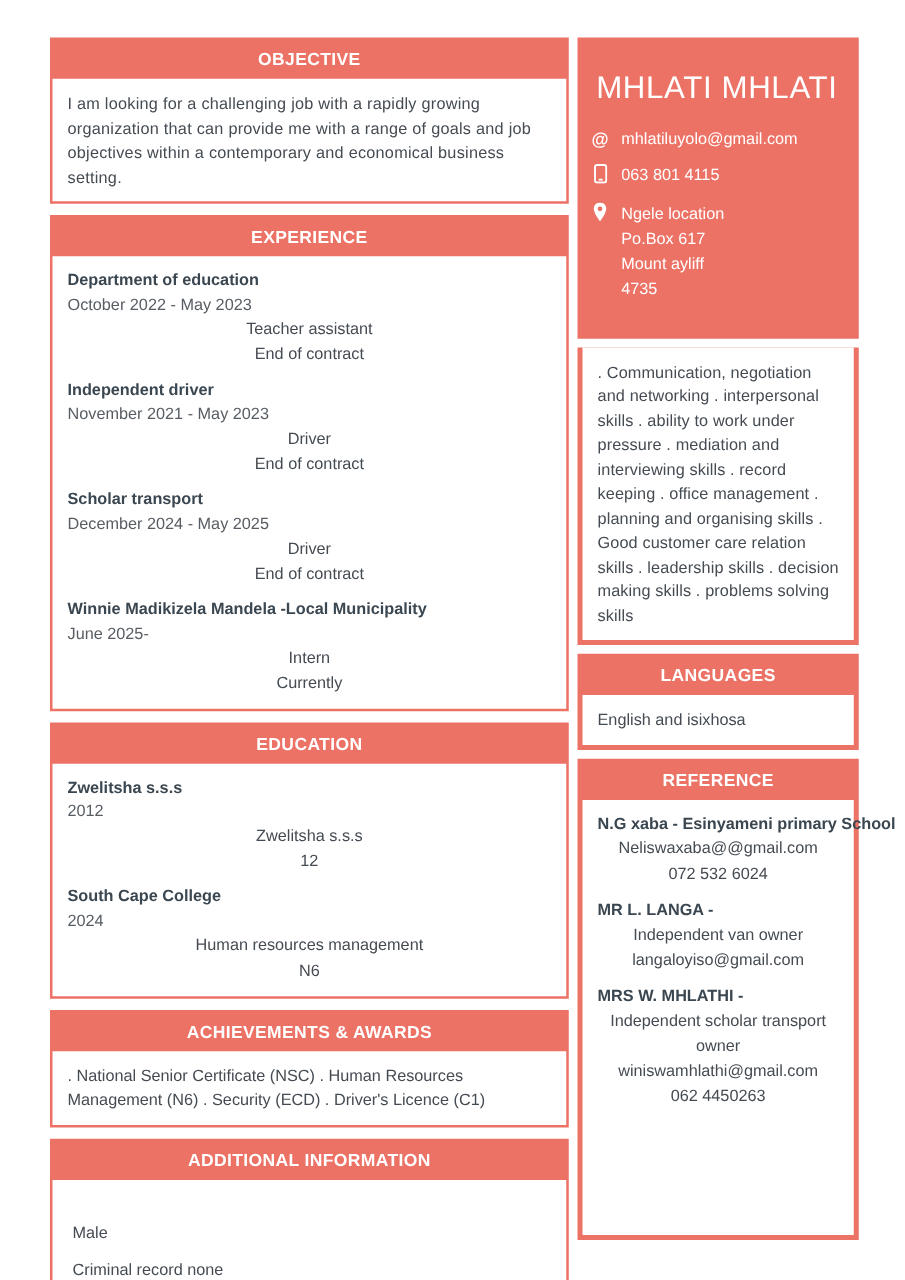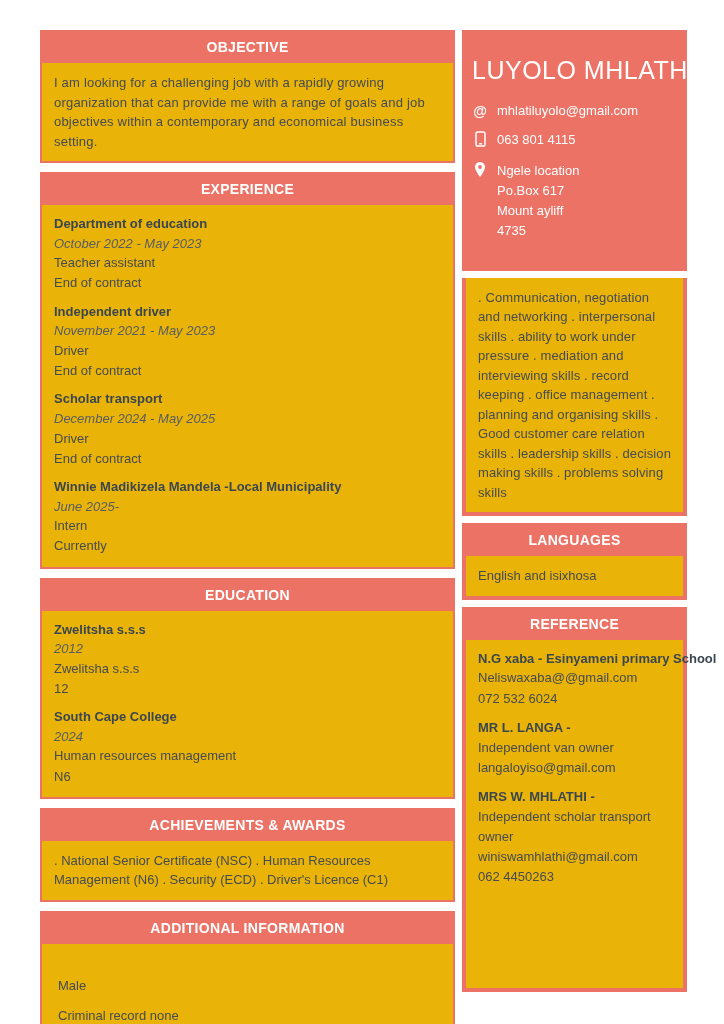--- a/index.html
+++ b/index.html
@@ -27,34 +27,34 @@
   .col-right{width:225px;display:flex;flex-direction:column;gap:7px;}
 
   
   .section{background:var(--accent);padding:0 2px 2px;display:flex;flex-direction:column;}
   .col-right .section{padding:0 4px 4px;}
   .sec-header{
     color:#fff;font-weight:bold;font-size:14px;letter-spacing:.3px;
     text-align:center;padding:9px 2px 8px;
   }
   .sec-body{
-    background:#eab308;color:var(--ink);
+    background:#ffffff;color:var(--ink);
     font-size:13px;line-height:1.5;
     padding:10px 12px;
     flex:0 0 auto;
   }
   .sec-body.grow{flex:1 1 auto;}
 
   
   .objective-text{letter-spacing:.2px;}
   .entry{margin-bottom:9px;}
   .entry:last-child{margin-bottom:0;}
   .entry .t{font-weight:bold;color:var(--ink-bold);line-height:1.45;}
-  .entry .d{font-style:italic;color:var(--ink-muted);line-height:1.5;}
-  .entry .l{line-height:1.55;}
+  .entry .d{color:var(--ink-muted);line-height:1.5;}
+  .entry .l{line-height:1.55;text-align:center;}
   .addl-body{padding-top:32px;padding-left:16px;}
   .addl-line{margin-bottom:11px;}
 
   
   .id-card{
     background:var(--accent);color:#fff;
     padding:26px 12px 20px 10px;
   }
   .person-name{
     font-size:25px;letter-spacing:.5px;
@@ -145,21 +145,21 @@
         <div class="addl-line">Male</div>
         <div class="addl-line">Criminal record none</div>
       </div>
     </div>
 
   </div>
 
   <div class="col-right">
 
     <div class="id-card">
-      <div class="person-name">LUYOLO MHLATHI</div>
+      <div class="person-name">MHLATI MHLATI</div>
 
       <div class="contact-row">
         <span class="c-icon at-glyph">@</span>
         <span>mhlatiluyolo@gmail.com</span>
       </div>
 
       <div class="contact-row">
         <span class="c-icon">
           <svg width="11" height="16" viewBox="0 0 11 16">
               <rect x="1" y="1" width="9" height="14" rx="1.8" fill="none" stroke="#ffffff" stroke-width="1.5"></rect>

